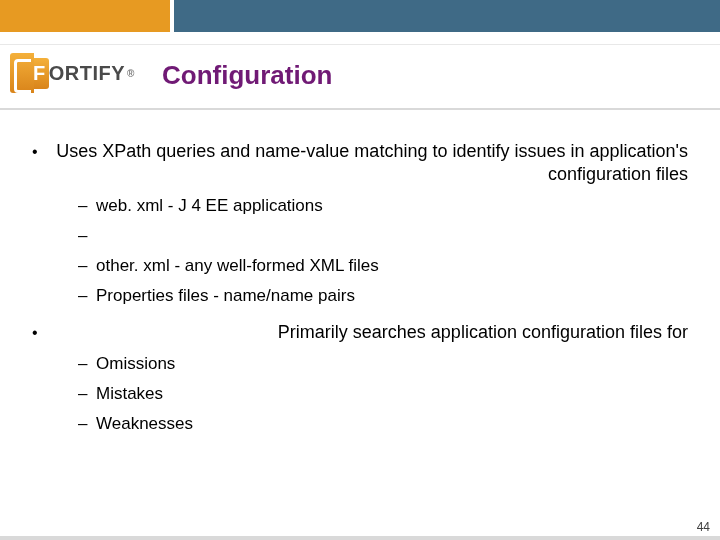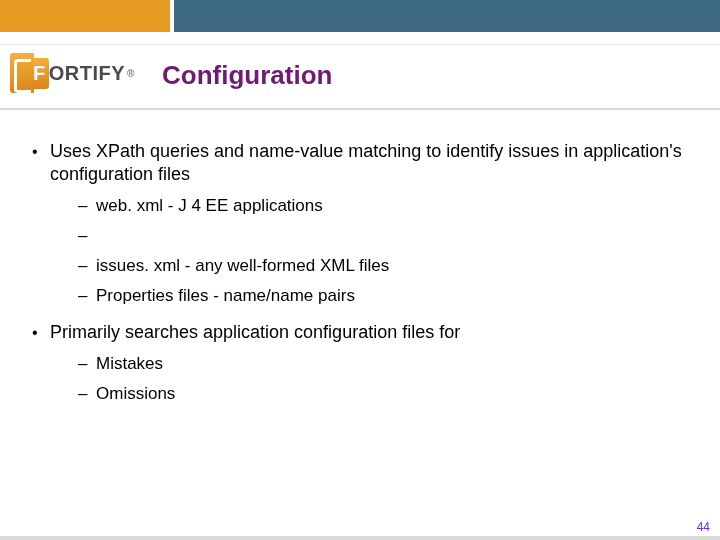--- a/index.html
+++ b/index.html
@@ -89,40 +89,40 @@
     color: #000;
     font-size: 18px;
     line-height: 1.3;
   }
   .bullet-l1 {
     display: flex;
     margin-bottom: 8px;
   }
   .bullet-l1 .dot { width: 18px; flex-shrink:0; }
   .bullet-l1 .dot::before { content: "•"; font-size:16px;}
-  .bullet-l1 .txt { flex:1; }
+  .bullet-l1 .txt { flex:1;text-align:right; }
 
   .sublist {
     margin: 6px 0 14px 46px;
   }
   .bullet-l2 {
     display:flex;
     font-size: 17px;
     margin-bottom: 8px;
   }
   .bullet-l2 .dash { width:18px; flex-shrink:0;}
   .bullet-l2 .dash::before { content:"–"; }
   .underline { }
 
   .page-num {
     position: absolute;
     bottom: 6px;
     right: 10px;
     font-size: 12px;
-    color: #6d28d9;
+    color: #404040;
   }
   .bottom-rule {
     position:absolute;
     left:0;right:0;bottom:0;
     height:4px;
     background:#d9d9d9;
   }
 </style>
 </head>
 <body>
@@ -157,39 +157,43 @@
   <div class="sublist">
     <div class="bullet-l2">
       <div class="dash"></div>
       <div><span class="underline">web. xml</span><span> -  J 4 EE applications</span></div>
     </div>
     <div class="bullet-l2">
       <div class="dash"></div>
     </div>
     <div class="bullet-l2">
       <div class="dash"></div>
-      <div>issues. xml - any well-formed XML files</div>
+      <div>other. xml - any well-formed XML files</div>
     </div>
     <div class="bullet-l2">
       <div class="dash"></div>
       <div>Properties files - name/name pairs</div>
     </div>
   </div>
 
   <div class="bullet-l1">
     <div class="dot"></div>
     <div class="txt">Primarily searches application configuration files for</div>
   </div>
   <div class="sublist">
     <div class="bullet-l2">
       <div class="dash"></div>
+      <div>Omissions</div>
+    </div>
+    <div class="bullet-l2">
+      <div class="dash"></div>
       <div>Mistakes</div>
     </div>
     <div class="bullet-l2">
       <div class="dash"></div>
-      <div>Omissions</div>
+      <div>Weaknesses</div>
     </div>
   </div>
 
 </div>
 
 <div class="page-num">44</div>
 <div class="bottom-rule"></div>
 
 </body></html>

